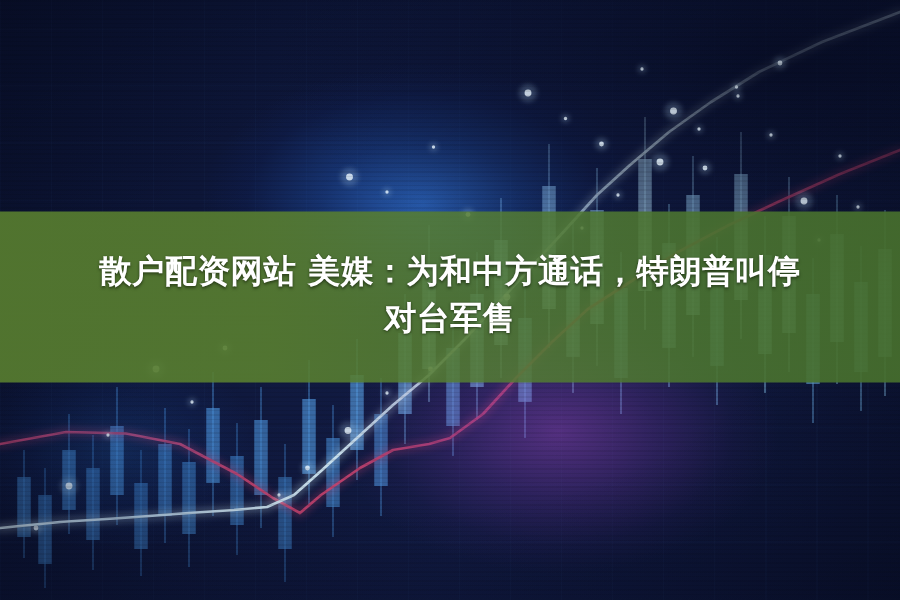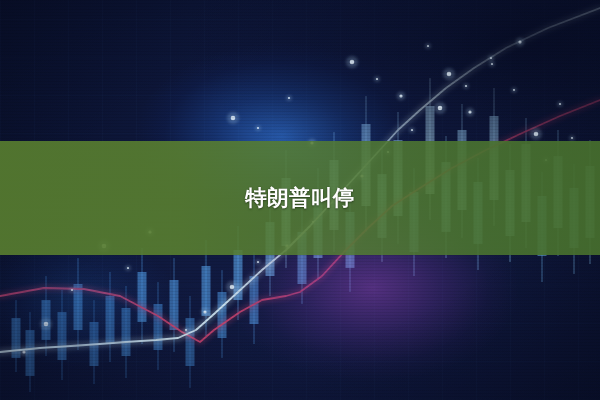--- a/index.html
+++ b/index.html
@@ -279,17 +279,18 @@
       <circle cx="546" cy="160" r="1.1" fill="#eaf6ff" opacity="0.80"></circle>
       <circle cx="572" cy="138" r="2.8600000000000003" fill="#bfe4ff" opacity="0.22" filter="url(#spf)"></circle>
       <circle cx="572" cy="138" r="1.1" fill="#eaf6ff" opacity="0.80"></circle>
     </svg>
 
   <div class="layer" id="scan"></div>
   <div class="layer" id="vignette"></div>
 
   <div id="band">
     <h1 id="headline">
-      <span class="l2">特朗普叫停</span>
+      <span class="l1">散户配资网站 美媒：为和中方通话，特朗普叫停</span>
+      <span class="l2">对台军售</span>
     </h1>
   </div>
 
 </div>
 
 </body></html>

